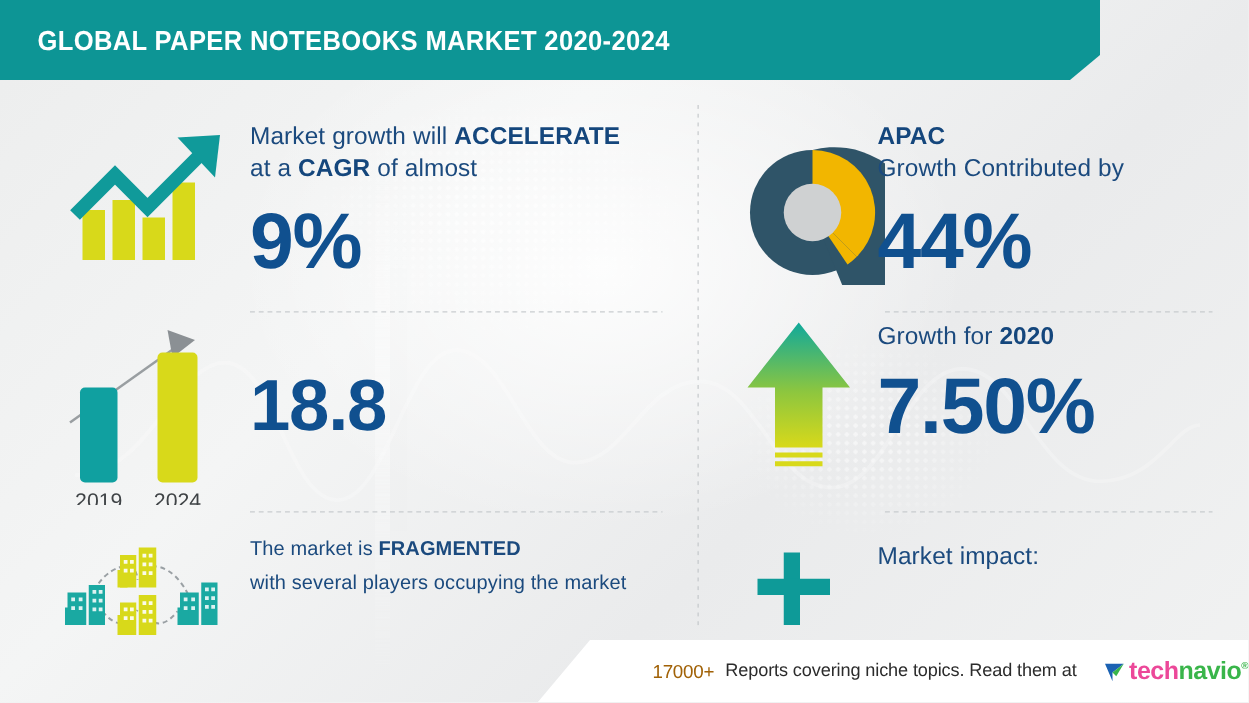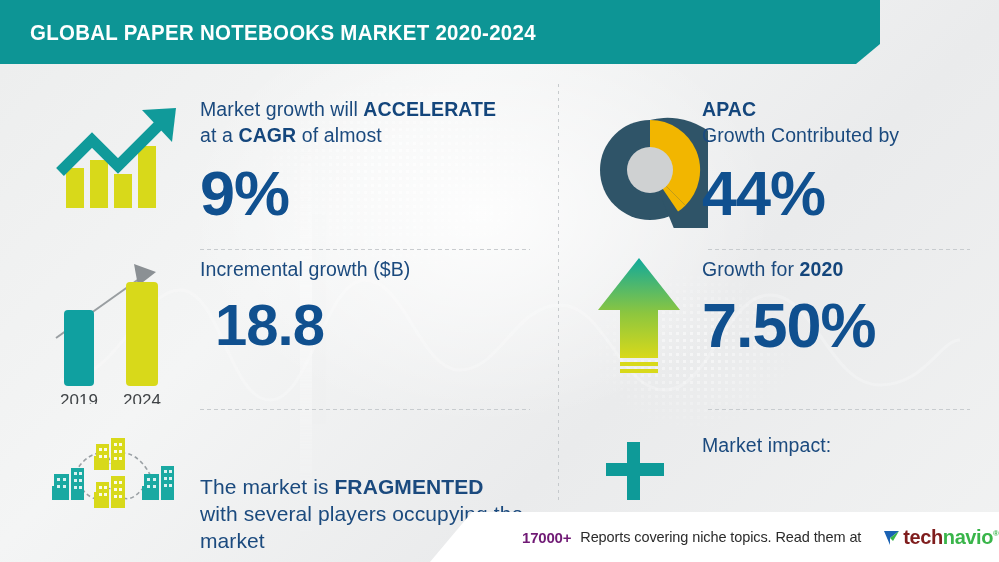--- a/index.html
+++ b/index.html
@@ -111,48 +111,47 @@
     color:#10508f;
     font-weight:bold;
     letter-spacing:-1px;
     line-height:1;
   }
   .bignum.sz1 { font-size:63px; }
   .bignum.sz2 { font-size:58px; }
 
   .statement {
     color:#1b4a7e;
-    font-size:21px;
+    font-size:16px;
     line-height:27px;
     letter-spacing:0.1px;
-    margin-top:47px;
   }
   .statement b { font-weight:bold; }
 
   .posword {
     color:#13507f; font-weight:bold; font-size:30px; letter-spacing:0.2px;
   }
 
   
   .footer {
     position:absolute; left:430px; top:512px; width:569px; height:50px;
     background:#ffffff;
     clip-path: polygon(42px 0, 569px 0, 569px 50px, 0 50px);
     z-index:7;
     display:flex; align-items:center;
   }
   .footer-inner {
     display:flex; align-items:center; gap:9px;
     margin-left:92px;
   }
-  .f-count { font-size:15px; font-weight:bold; color:#701a75; letter-spacing:-0.2px; }
+  .f-count { font-size:15px; font-weight:normal; color:#a16207; letter-spacing:-0.2px; }
   .f-text  { font-size:14.5px; color:#2b2b2b; letter-spacing:-0.1px; }
   .logo { display:flex; align-items:center; gap:2px; margin-left:12px; }
   .logo-word { font-size:20px; font-weight:bold; letter-spacing:-0.4px; }
-  .logo-tech { color:#7f1d1d; }
+  .logo-tech { color:#ec4899; }
   .logo-navio { color:#39b54a; }
   .logo-tm { font-size:8px; color:#39b54a; vertical-align:super; }
 </style>
 </head>
 <body>
 
 <div id="infographic">
 
   <div class="texture">
     <div class="tex-dots"></div>
@@ -203,23 +202,22 @@
       <svg width="150" height="150" viewBox="0 0 150 150">
         <line x1="22" y1="84" x2="112" y2="20" stroke="#999ea1" stroke-width="2"></line>
         <path d="M100,10 L122,18 L104,32 Z" fill="#8b9094"></path>
         <rect x="30" y="56" width="30" height="76" rx="4" fill="#10a0a0"></rect>
         <rect x="92" y="28" width="32" height="104" rx="4" fill="#d8d91a"></rect>
         <text x="45" y="152" font-family="Liberation Sans, sans-serif" font-size="17" fill="#3f4346" text-anchor="middle">2019</text>
         <text x="108" y="152" font-family="Liberation Sans, sans-serif" font-size="17" fill="#3f4346" text-anchor="middle">2024</text>
       </svg>
     </div>
 
-    <div class="cell headline" style="left:200px; top:192px;">Incremental growth ($B)</div>
-
-    <div class="cell bignum sz2" style="left:200px; top:232px;margin-left:15px;">18.8</div>
+
+    <div class="cell bignum sz2" style="left:200px; top:232px;">18.8</div>
 
     <div class="cell" style="left:32px; top:370px;">
       <svg width="160" height="80" viewBox="0 0 160 80">
         <path d="M40,45 C52,16 78,12 78,30" fill="none" stroke="#9aa0a4" stroke-width="1.6" stroke-dasharray="4 3"></path>
         <path d="M82,30 C82,12 108,16 120,45" fill="none" stroke="#9aa0a4" stroke-width="1.6" stroke-dasharray="4 3"></path>
         <path d="M50,55 C62,70 72,66 78,54" fill="none" stroke="#9aa0a4" stroke-width="1.6" stroke-dasharray="4 3"></path>
         <path d="M82,54 C88,66 98,70 110,55" fill="none" stroke="#9aa0a4" stroke-width="1.6" stroke-dasharray="4 3"></path>
 
         <g fill="#1aa9a2">
           <rect x="22" y="40" width="15" height="26"></rect>

